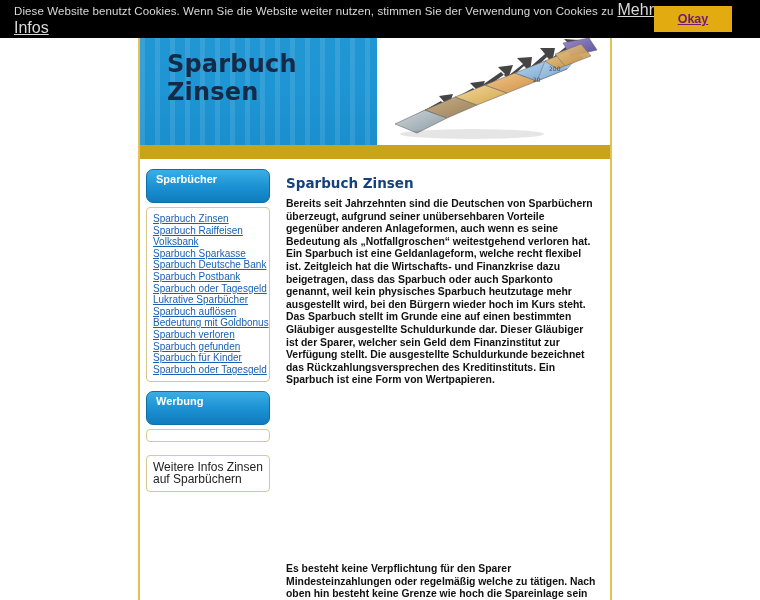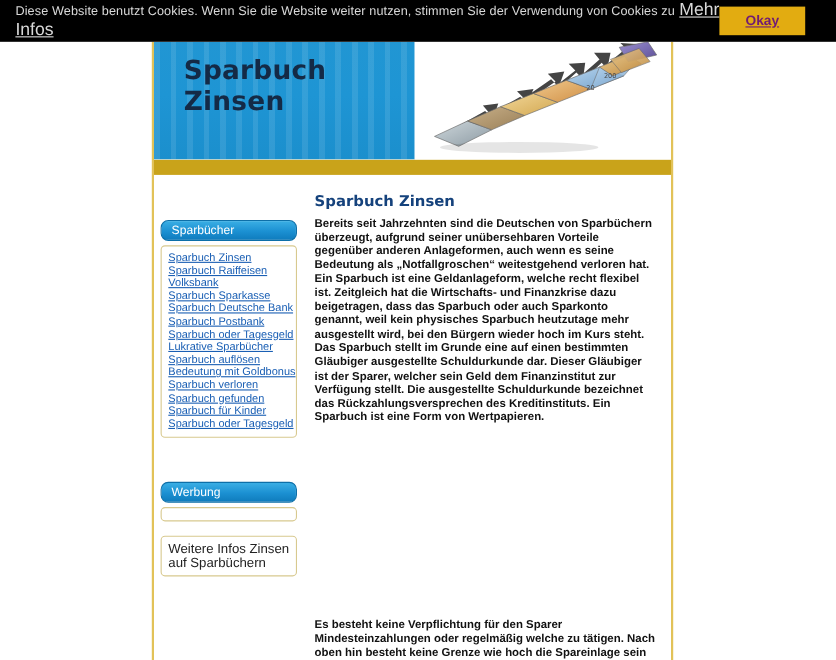--- a/index.html
+++ b/index.html
@@ -139,27 +139,26 @@
     flex: 1 1 auto;
     padding: 6px 12px 0 16px;
   }
 
   
   .box-head {
     background: linear-gradient(180deg, #3aaee4 0%, #1b90d2 55%, #0f7cbd 100%);
     border: 1px solid #0d6fa8;
     border-radius: 7px;
     color: #ffffff;
-    font-weight: normal;
+    font-weight: bold;
     font-size: 11px;
     padding: 4px 0 4px 9px;
     box-sizing: border-box;
-    height: 19px;
+    height: 34px;
     line-height: 11px;
-    margin-top: 31px;
   }
   .box-body {
     border: 1px solid #d8c98f;
     border-radius: 4px;
     margin-top: 4px;
     padding: 5px 6px 6px 6px;
     box-sizing: border-box;
     background: #fff;
   }
   .box-body.empty { height: 13px; padding: 0; }

